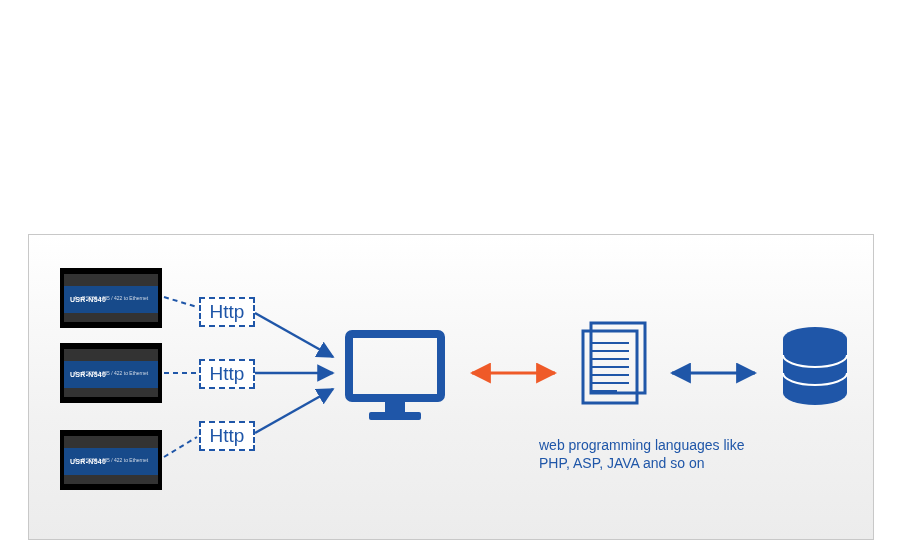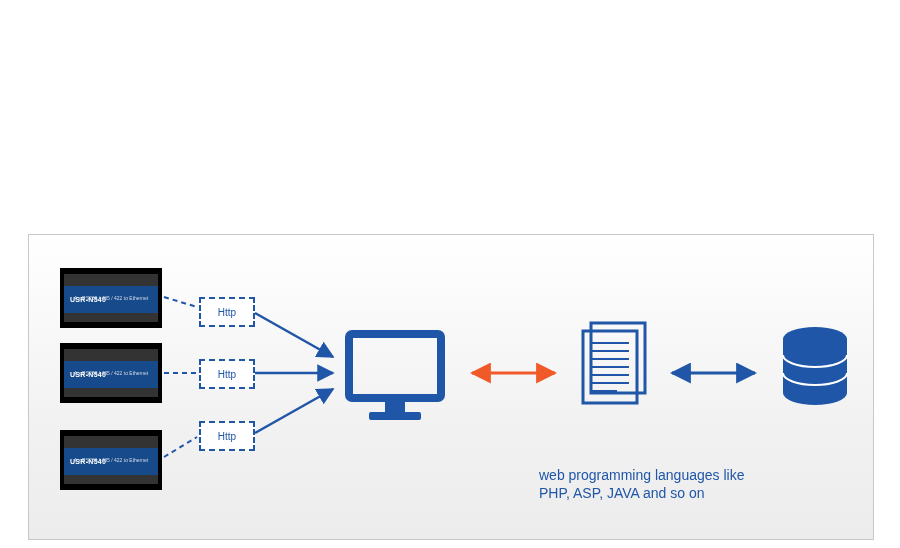--- a/index.html
+++ b/index.html
@@ -66,21 +66,21 @@
   .http {
     position: absolute;
     width: 52px;
     height: 26px;
     border: 2px dashed #1f56a8;
     background: #fff;
     display: flex;
     align-items: center;
     justify-content: center;
     color: #1f56a8;
-    font-size: 10px;
+    font-size: 19px;
     font-weight: 500;
   }
 
   
   .cap {
     position: absolute;
     color: #1f56a8;
     font-size: 14px;
     line-height: 18px;
   }
@@ -167,16 +167,16 @@
       <line x1="643" y1="138" x2="726" y2="138" class="blueStroke" stroke-width="3" marker-start="url(#arrBlue)" marker-end="url(#arrBlue)"></line>
 
       <g>
         <ellipse cx="786" cy="104" rx="32" ry="12" class="blue"></ellipse>
         <path d="M754,104 v54 a32,12 0 0 0 64,0 v-54" class="blue"></path>
         <path d="M754,120 a32,12 0 0 0 64,0" fill="none" stroke="#fff" stroke-width="2"></path>
         <path d="M754,138 a32,12 0 0 0 64,0" fill="none" stroke="#fff" stroke-width="2"></path>
       </g>
     </svg>
 
-    <div class="cap" style="left:510px; top:231px; width:212px;">web programming languages like PHP, ASP, JAVA and so on</div>
+    <div class="cap" style="left:510px; top:201px; width:212px;">web programming languages like PHP, ASP, JAVA and so on</div>
 
   </div>
 </div>
 
 </body></html>

